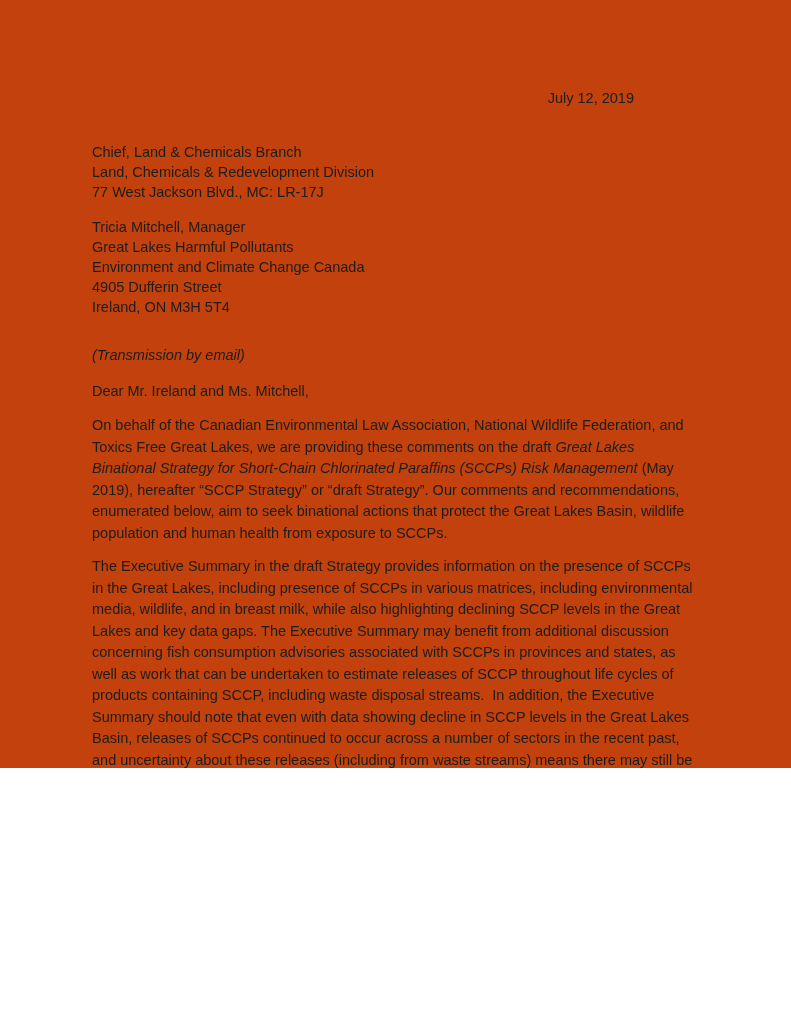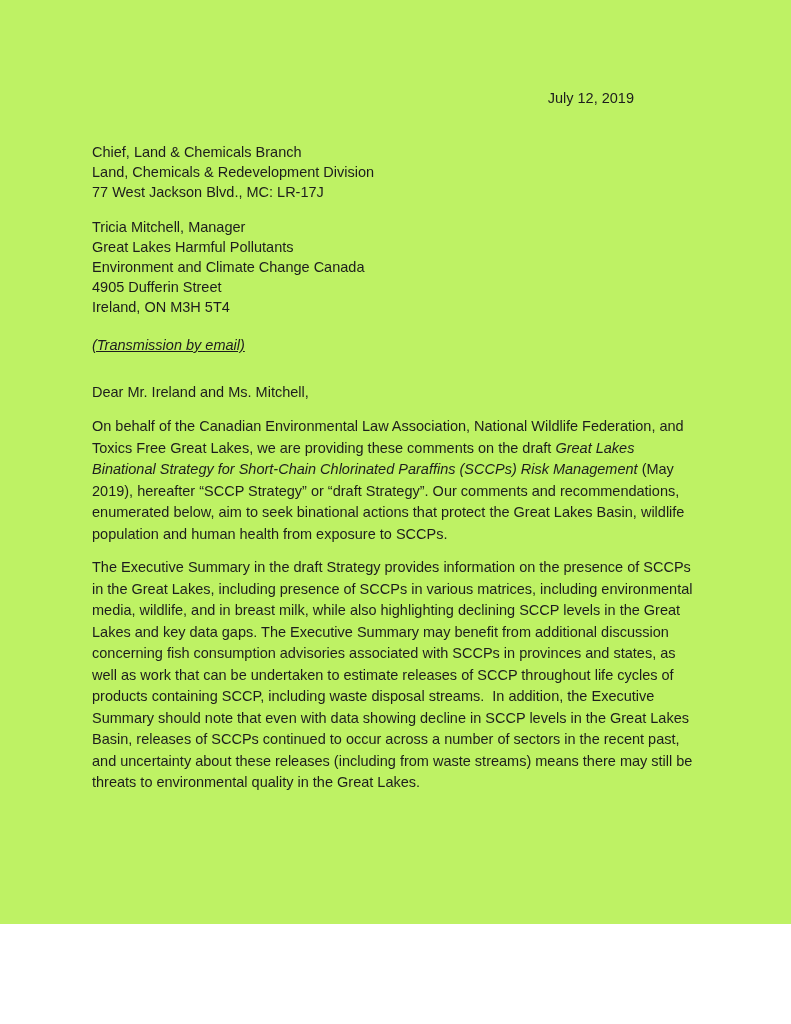--- a/index.html
+++ b/index.html
@@ -3,53 +3,52 @@
 <meta charset="utf-8">
 <style>
   html, body {
     margin: 0;
     padding: 0;
     background: #ffffff;
   }
   .page {
     position: relative;
     width: 791px;
-    height: 924px;
+    height: 768px;
     box-sizing: border-box;
-    background: #bef264;
+    background: #c2410c;
     padding: 88px 91px 48px 92px;
     font-family: "Liberation Sans", sans-serif;
     font-size: 14.5px;
     line-height: 21.5px;
     color: #1d1d1d;
     overflow: hidden;
   }
   .date-line {
     text-align: right;
     padding-right: 66px;
     margin: 0 0 33px 0;
     line-height: 21px;
   }
   .address-block {
     line-height: 20px;
     margin: 0 0 15px 0;
   }
   .address-block + .address-block {
-    margin-bottom: 18px;
+    margin-bottom: 28px;
   }
   p.block {
     margin: 0 0 12px 0;
     white-space: pre-wrap;
   }
   p.subject-line {
     margin-bottom: 9px;
   }
   p.transmission-note {
-    margin-bottom: 25px;
-    text-decoration: underline;
+    margin-bottom: 14px;
   }
   p.salutation {
     margin-bottom: 13px;
   }
   p.point-heading {
     margin-bottom: 9px;
   }
   .italic {
     font-style: italic;
   }

